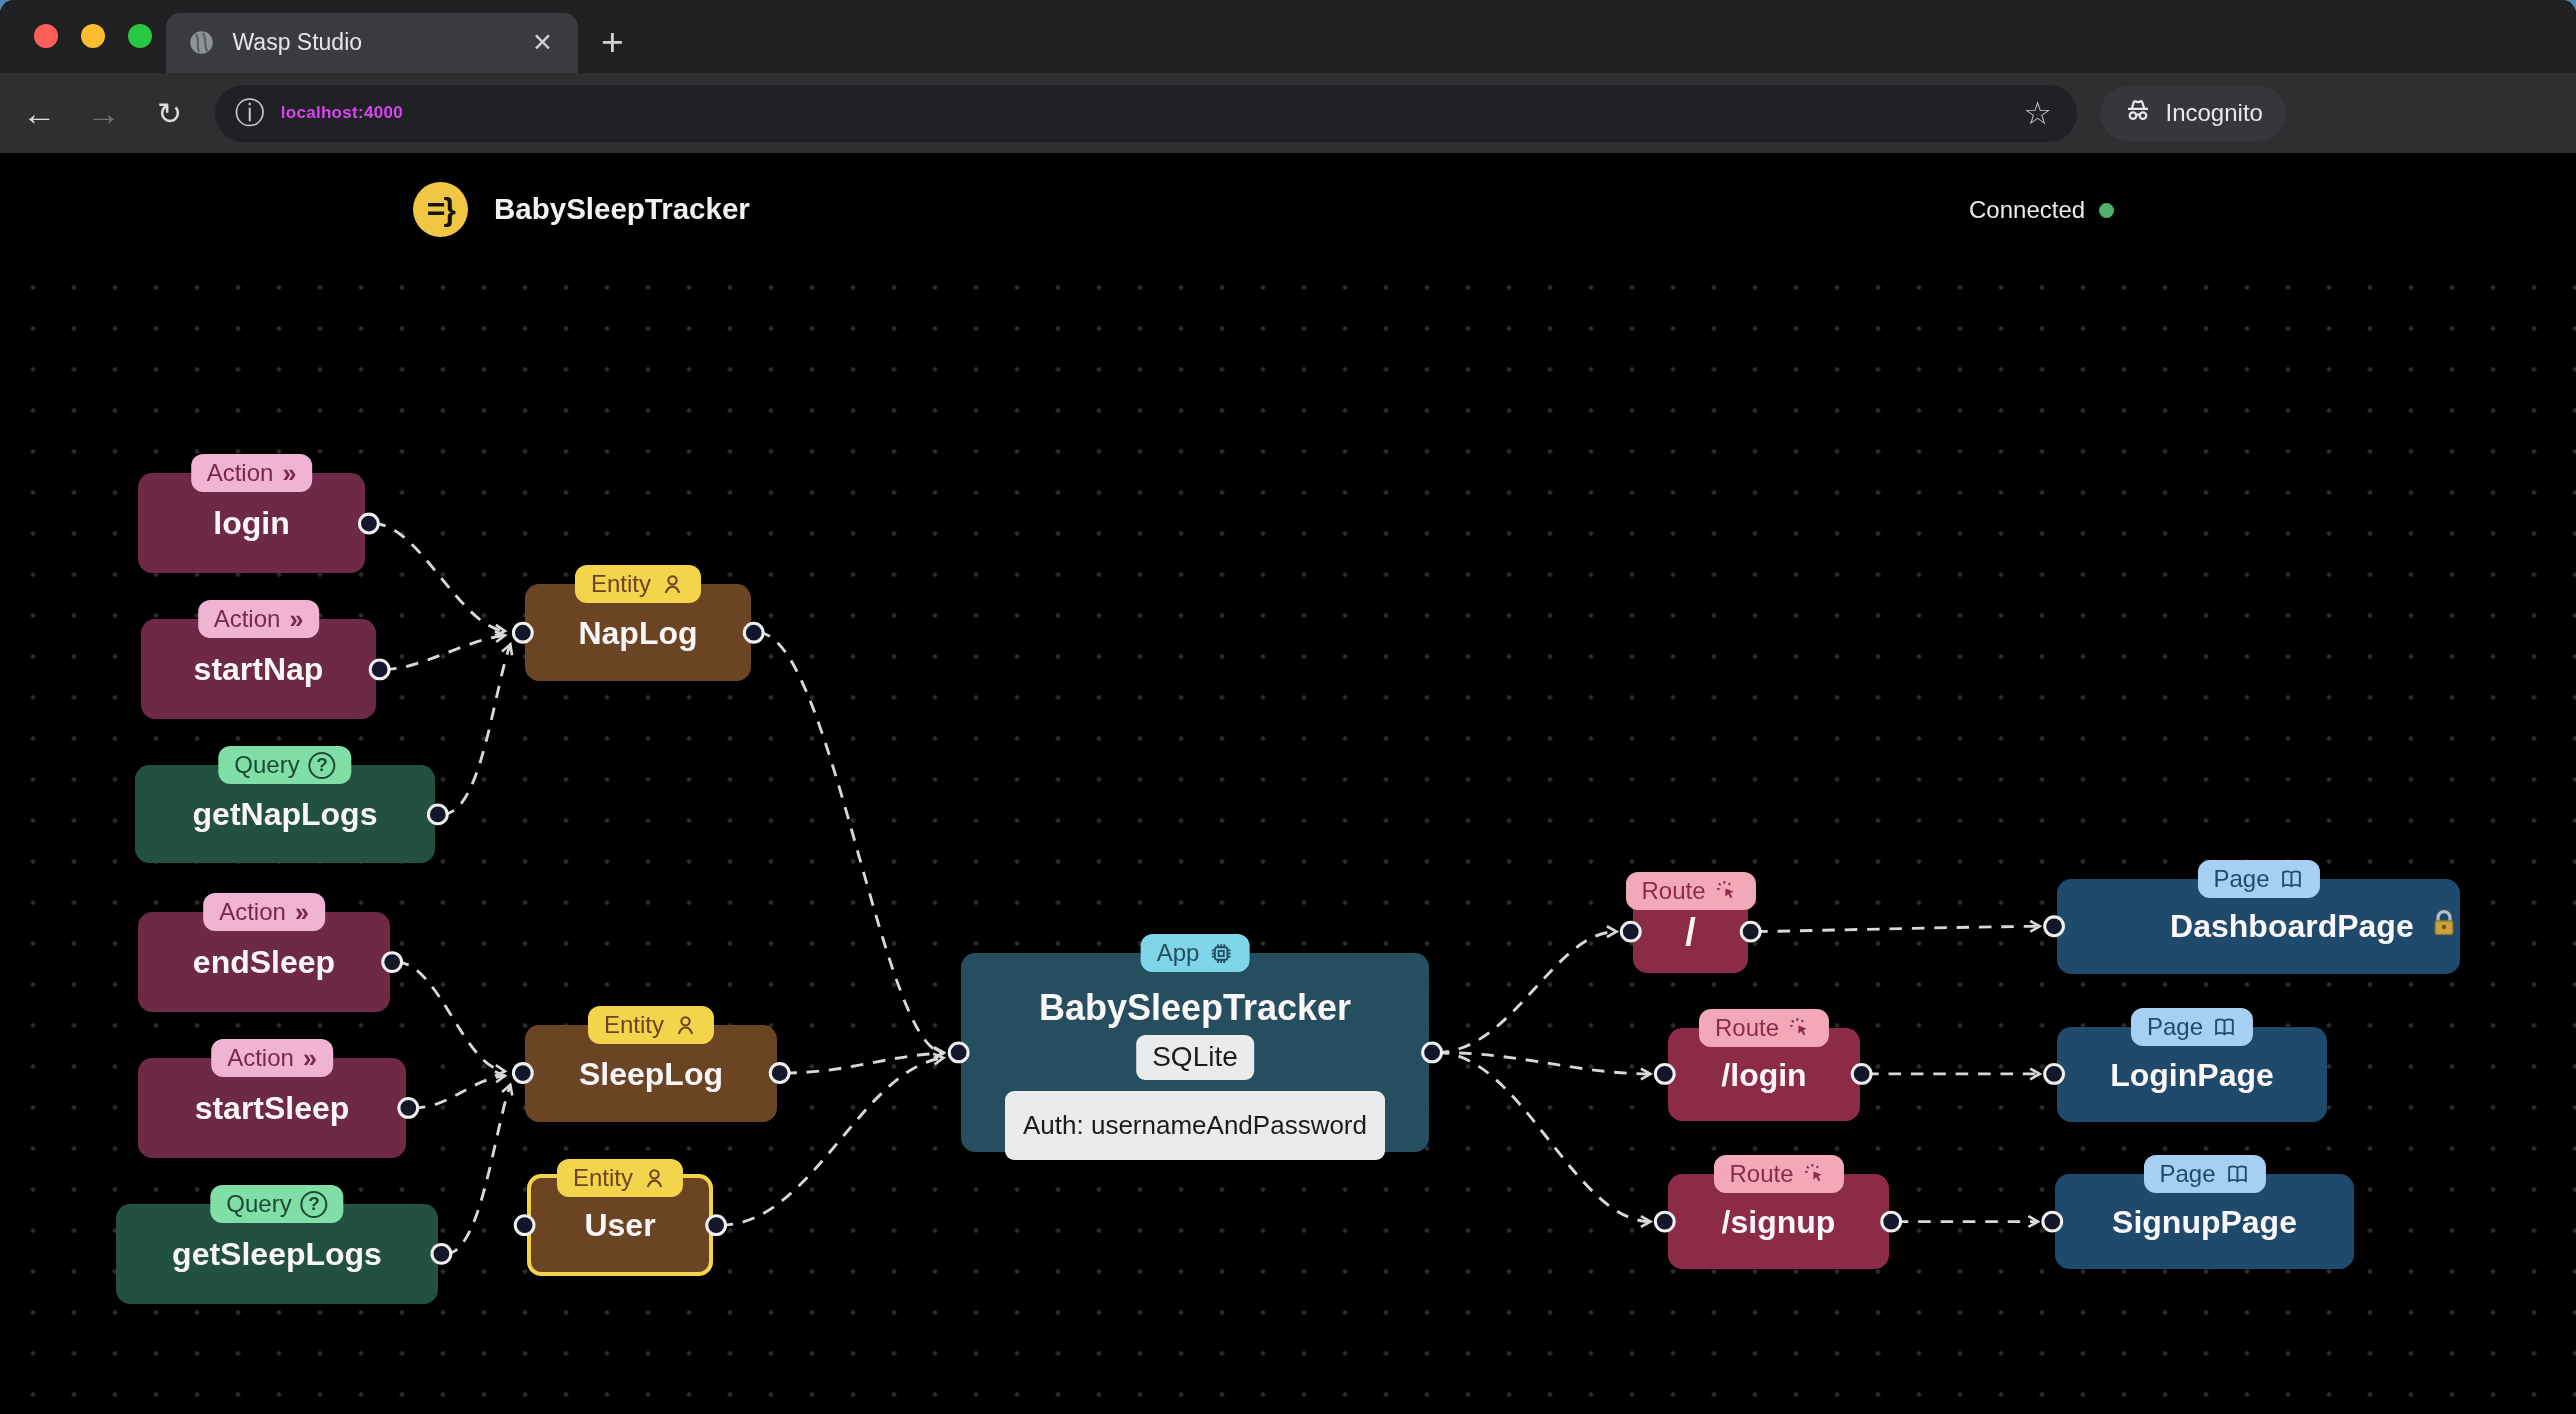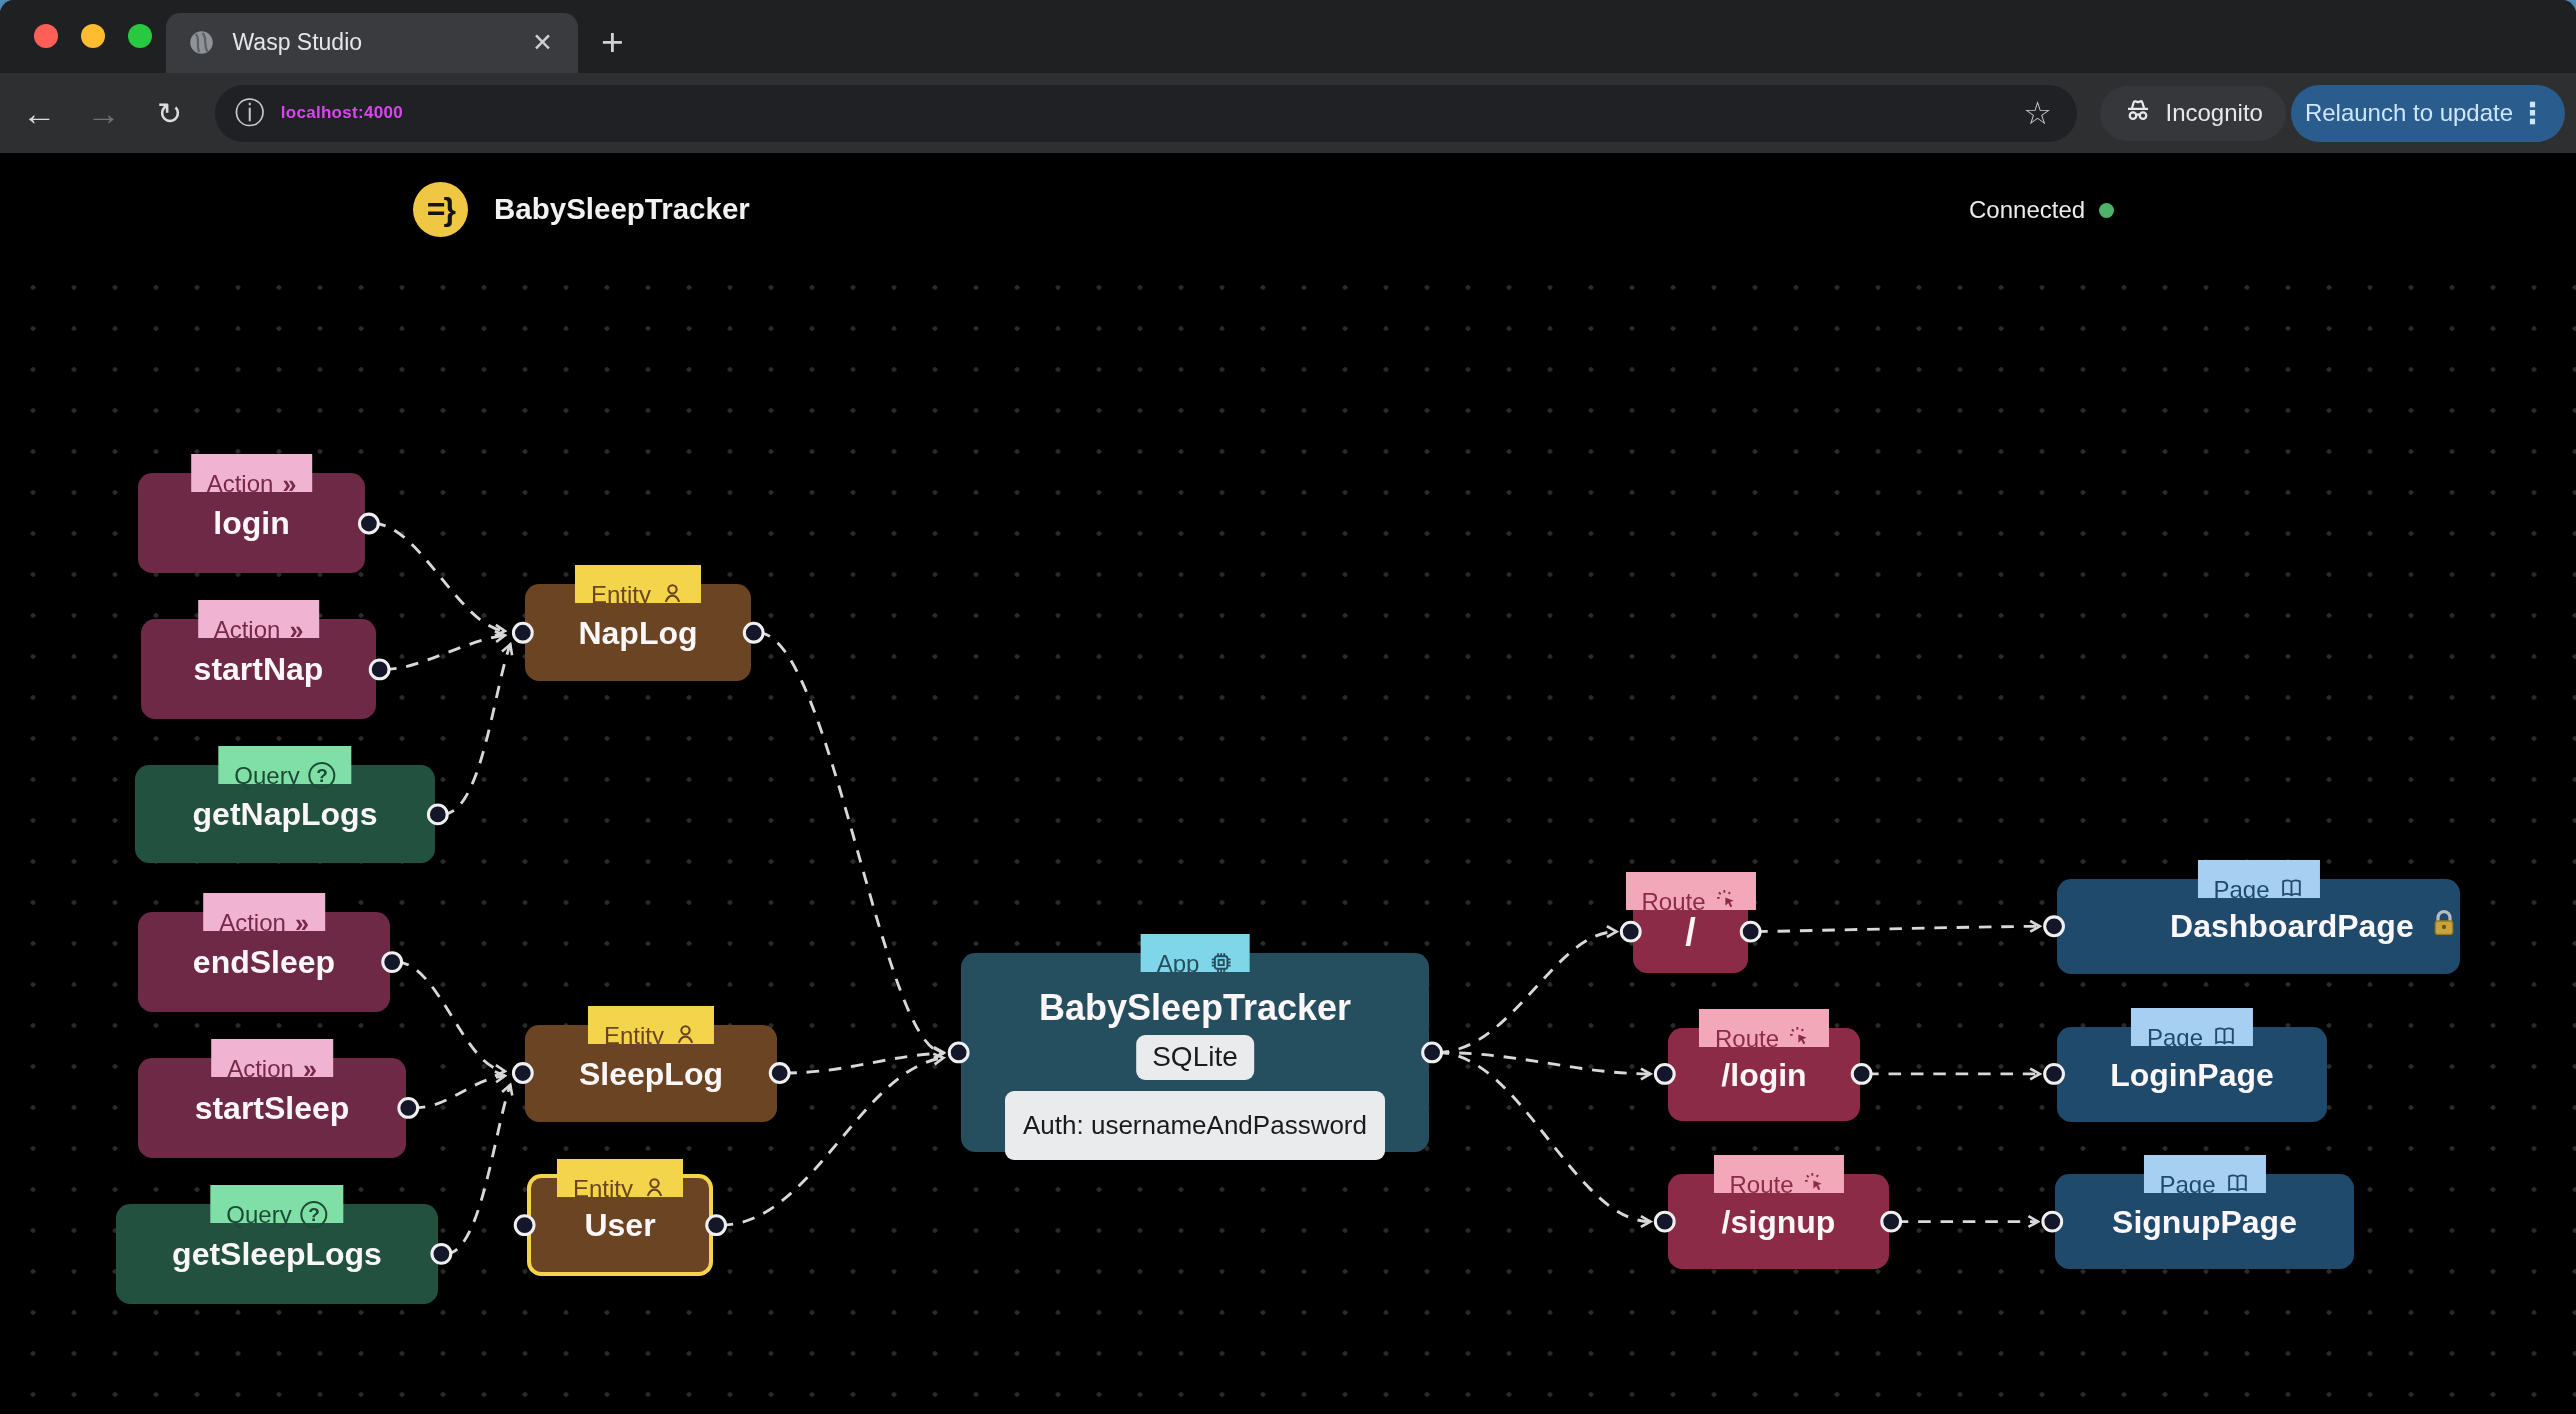--- a/index.html
+++ b/index.html
@@ -45,21 +45,21 @@
           display:flex; align-items:center; justify-content:center; letter-spacing:-1.8px; }
   .app-title { position:absolute; left:494px; top:39px; color:#f2f2f2; font-size:29.5px; font-weight:700; }
   .status { position:absolute; left:1969px; top:43px; display:flex; align-items:center; gap:14.3px; }
   .status-label { color:#ececec; font-size:24px; }
   .status-dot { width:15px; height:15px; border-radius:50%; background:#4fb26a; }
   
   .node { position:absolute; border-radius:14.3px; z-index:2; }
   .nlabel { position:absolute; left:0; right:0; top:50%; transform:translateY(-50%); text-align:center;
             color:#fbf6f8; font-size:32px; font-weight:700; white-space:nowrap; }
   .badge { position:absolute; top:-19px; left:50%; transform:translateX(-50%); height:38px;
-           border-radius:0; display:flex; align-items:flex-start; gap:9px; padding:16px 16px;
+           border-radius:12px; display:flex; align-items:center; gap:9px; padding:16px 16px;
            font-size:24px; font-weight:500; white-space:nowrap; z-index:3; }
   .k-action { background:#6e2946; } .k-action .badge { background:#f0b3d2; color:#77294b; }
   .k-query  { background:#225140; } .k-query  .badge { background:#7fdfa6; color:#1c4a35; }
   .k-entity { background:#6b4423; } .k-entity .badge { background:#f3d44a; color:#6b4423; }
   .k-app    { background:#254e5f; } .k-app    .badge { background:#7fd6e9; color:#254e5f; }
   .k-route  { background:#8c2b47; } .k-route  .badge { background:#f3a8ba; color:#8c2b47; }
   .k-page   { background:#1f4a6b; } .k-page   .badge { background:#a6cff2; color:#1f4a6b; }
   .hl-user  { border:4.5px solid #f3d44a; }
   .bicon { font-weight:700; font-size:25px; display:flex; align-items:center; }
   .qmark { width:27px; height:27px; border:2.2px solid currentColor; border-radius:50%;
@@ -110,24 +110,20 @@
     <div class="incog">
       <span>
         <svg viewBox="0 0 24 24" width="30" height="30" fill="none" stroke="#e6e8ea" stroke-width="1.8">
           <path d="M4 11 h16 M7 11 l1.6-5.2 c.2-.6.8-.9 1.4-.7 l1.2.4 c.5.2 1.1.2 1.6 0 l1.2-.4 c.6-.2 1.2.1 1.4.7 L17 11"></path>
           <circle cx="8" cy="16.5" r="2.6"></circle>
             <circle cx="16" cy="16.5" r="2.6"></circle>
             <path d="M10.6 16 q1.4-1 2.8 0"></path>
         </svg>
       </span>
       <span>Incognito</span>
-    </div>
-    <div class="relaunch">
-      <span class="rl-label">Relaunch to update</span>
-      <span class="kebab">⋮</span>
     </div>
   </div>
 
   <div class="canvas"></div>
 
   <div class="app-header">
     <div class="logo">=}</div>
     <div class="app-title">BabySleepTracker</div>
     <div class="status">
       <span class="status-label">Connected</span>

